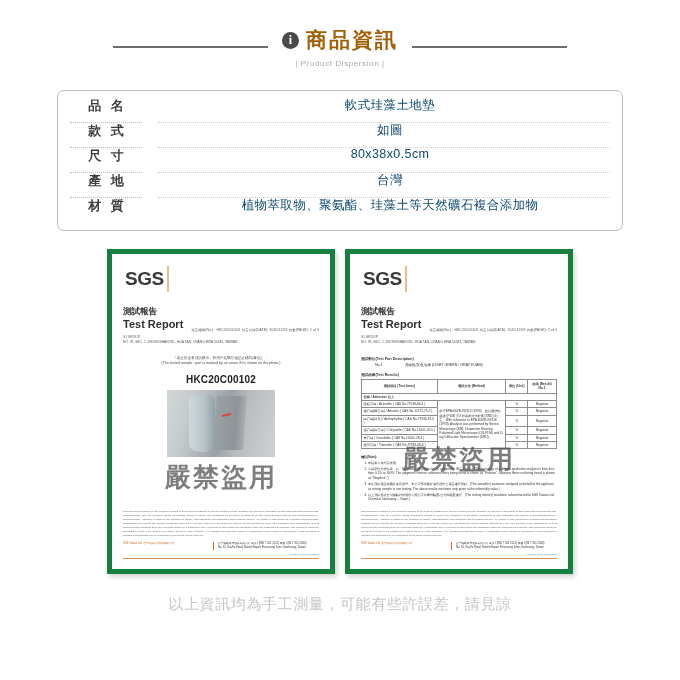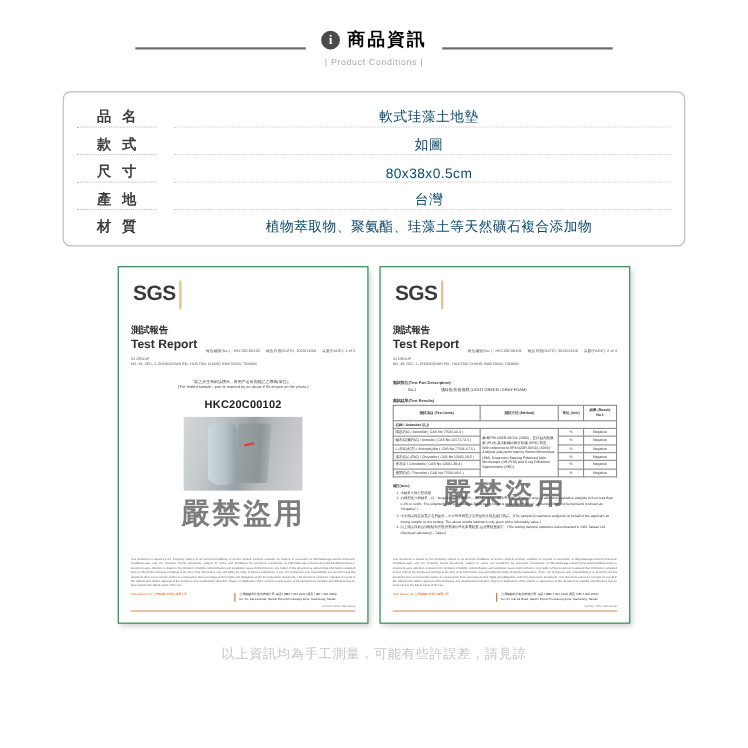--- a/index.html
+++ b/index.html
@@ -46,44 +46,44 @@
     border-radius: 50%;
     background: #4a4a4a;
     color: #ffffff;
     font-size: 12px;
     font-weight: bold;
     line-height: 17px;
     text-align: center;
     font-family: "Liberation Serif", serif;
   }
   .header-title {
-    font-size: 16px;
+    font-size: 21px;
     font-weight: bold;
     letter-spacing: 2px;
-    color: #000000;
+    color: #a16207;
   }
   .header-sub {
     margin-top: 5px;
     font-size: 8px;
     letter-spacing: 0.6px;
     color: #a9a9a9;
   }
 
   
   .spec-wrap {
     margin: 22px auto 0 auto;
     width: 566px;
     border: 1px solid #b9b9c6;
     border-radius: 7px;
     padding: 6px 12px 8px 12px;
     box-sizing: border-box;
   }
   .spec-row {
     display: flex;
-    align-items: flex-end;
+    align-items: flex-start;
     height: 25px;
     position: relative;
     gap: 28px;
   }
   .spec-row + .spec-row::before {
     content: "";
     position: absolute;
     top: 0;
     left: 0;
     width: 72px;
@@ -120,21 +120,21 @@
     margin: 18px auto 0 auto;
     width: 600px;
     display: flex;
     justify-content: center;
     gap: 10px;
   }
   .report {
     width: 228px;
     height: 325px;
     background: #ffffff;
-    border: 1px solid #15803d;
+    border: 5px solid #15803d;
     box-shadow: 2px 3px 5px rgba(0,0,0,0.18);
     position: relative;
     box-sizing: border-box;
     padding: 14px 11px 0 11px;
     overflow: hidden;
   }
   .sgs-logo {
     font-family: "Liberation Sans", sans-serif;
     font-size: 19px;
     font-weight: bold;
@@ -373,34 +373,34 @@
     opacity: 0.75;
   }
 
   
   .bottom-note {
     margin-top: 16px;
     text-align: center;
     color: #c6c6c6;
     line-height: 1.85;
   }
-  .bottom-note .l1 { font-size: 12px; letter-spacing: 0.6px; }
+  .bottom-note .l1 { font-size: 15px; letter-spacing: 0.6px; }
   .bottom-note .l2 { font-size: 13.5px; letter-spacing: 0.6px; }
 </style>
 </head>
 <body>
 
 <div class="page-header">
   <div class="header-rule"></div>
   <div class="header-center">
     <div class="header-title-row">
       <span class="info-icon">i</span>
       <span class="header-title">商品資訊</span>
     </div>
-    <div class="header-sub">| Product Conditions |</div>
+    <div class="header-sub">| Product Dispersion |</div>
   </div>
   <div class="header-rule"></div>
 </div>
 
 <div class="spec-wrap">
   <div class="spec-row">
     <div class="spec-label">品 名</div>
     <div class="spec-value">軟式珪藻土地墊</div>
   </div>
   <div class="spec-row">

